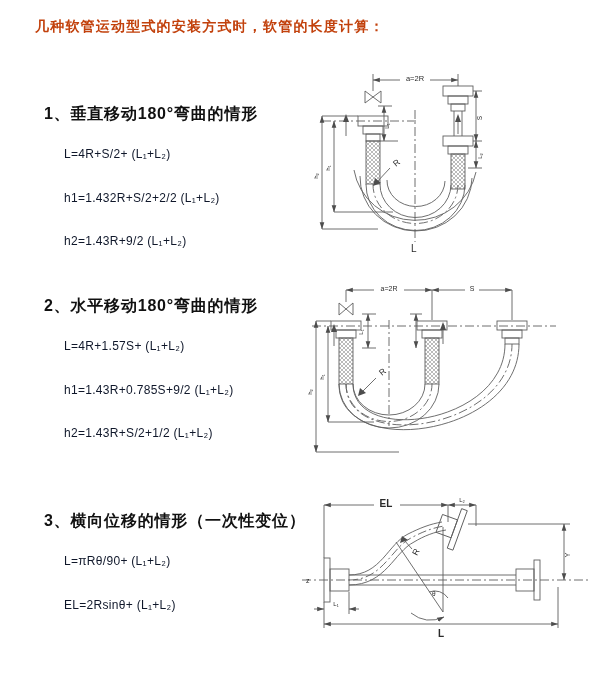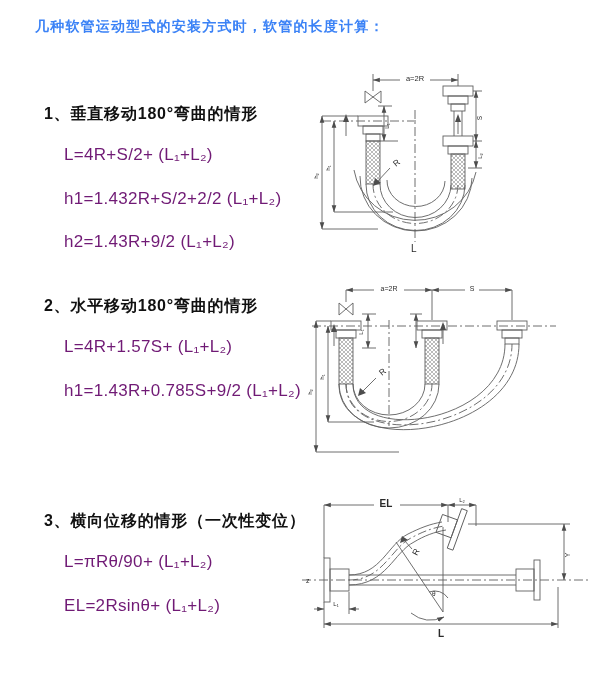--- a/index.html
+++ b/index.html
@@ -2,25 +2,25 @@
 <html><head>
 <meta charset="utf-8">
 <style>
   html,body{margin:0;padding:0;}
   body{
     width:600px;height:675px;background:#ffffff;position:relative;overflow:hidden;
     font-family:"Liberation Sans","DejaVu Sans",sans-serif;color:#1a1a1a;
   }
   .page-title{
     position:absolute;left:35px;top:18px;font-size:14px;font-weight:bold;
-    letter-spacing:1.2px;color:#3b82f6;
+    letter-spacing:1.2px;color:#c2410c;
   }
   .section{position:absolute;left:44px;}
   .section .heading{font-size:16px;font-weight:bold;letter-spacing:0.8px;color:#111;margin:0 0 9px 0;}
-  .section .formula{font-size:17px;margin:16px 0 0 20px;line-height:27.5px;letter-spacing:0.3px;white-space:pre;color:#701a75;}
+  .section .formula{font-size:12px;margin:16px 0 0 20px;line-height:27.5px;letter-spacing:0.3px;white-space:pre;color:#0f172a;}
   #section-1{top:104px;}
   #section-2{top:296px;}
   #section-3{top:511px;}
   .diagram{position:absolute;}
   #diagram-1{left:308px;top:64px;}
   #diagram-2{left:304px;top:276px;}
   #diagram-3{left:296px;top:492px;}
   svg{display:block;}
   svg text{fill:#2a2a2a;font-family:"Liberation Sans","DejaVu Sans",sans-serif;}
 </style>
@@ -33,20 +33,21 @@
   <p class="heading">1、垂直移动180°弯曲的情形</p>
   <p class="formula">L=4R+S/2+ (L₁+L₂)</p>
   <p class="formula">h1=1.432R+S/2+2/2 (L₁+L₂)</p>
   <p class="formula">h2=1.43R+9/2 (L₁+L₂)</p>
 </div>
 
 <div class="section" id="section-2">
   <p class="heading">2、水平移动180°弯曲的情形</p>
   <p class="formula">L=4R+1.57S+ (L₁+L₂)</p>
   <p class="formula">h1=1.43R+0.785S+9/2 (L₁+L₂)</p>
+  <p class="formula">h2=1.43R+S/2+1/2 (L₁+L₂)</p>
 </div>
 
 <div class="section" id="section-3">
   <p class="heading">3、横向位移的情形（一次性变位）</p>
   <p class="formula">L=πRθ/90+ (L₁+L₂)</p>
   <p class="formula">EL=2Rsinθ+ (L₁+L₂)</p>
 </div>
 
 <div class="diagram" id="diagram-1">
 <svg width="258" height="198" viewBox="0 0 258 198">

